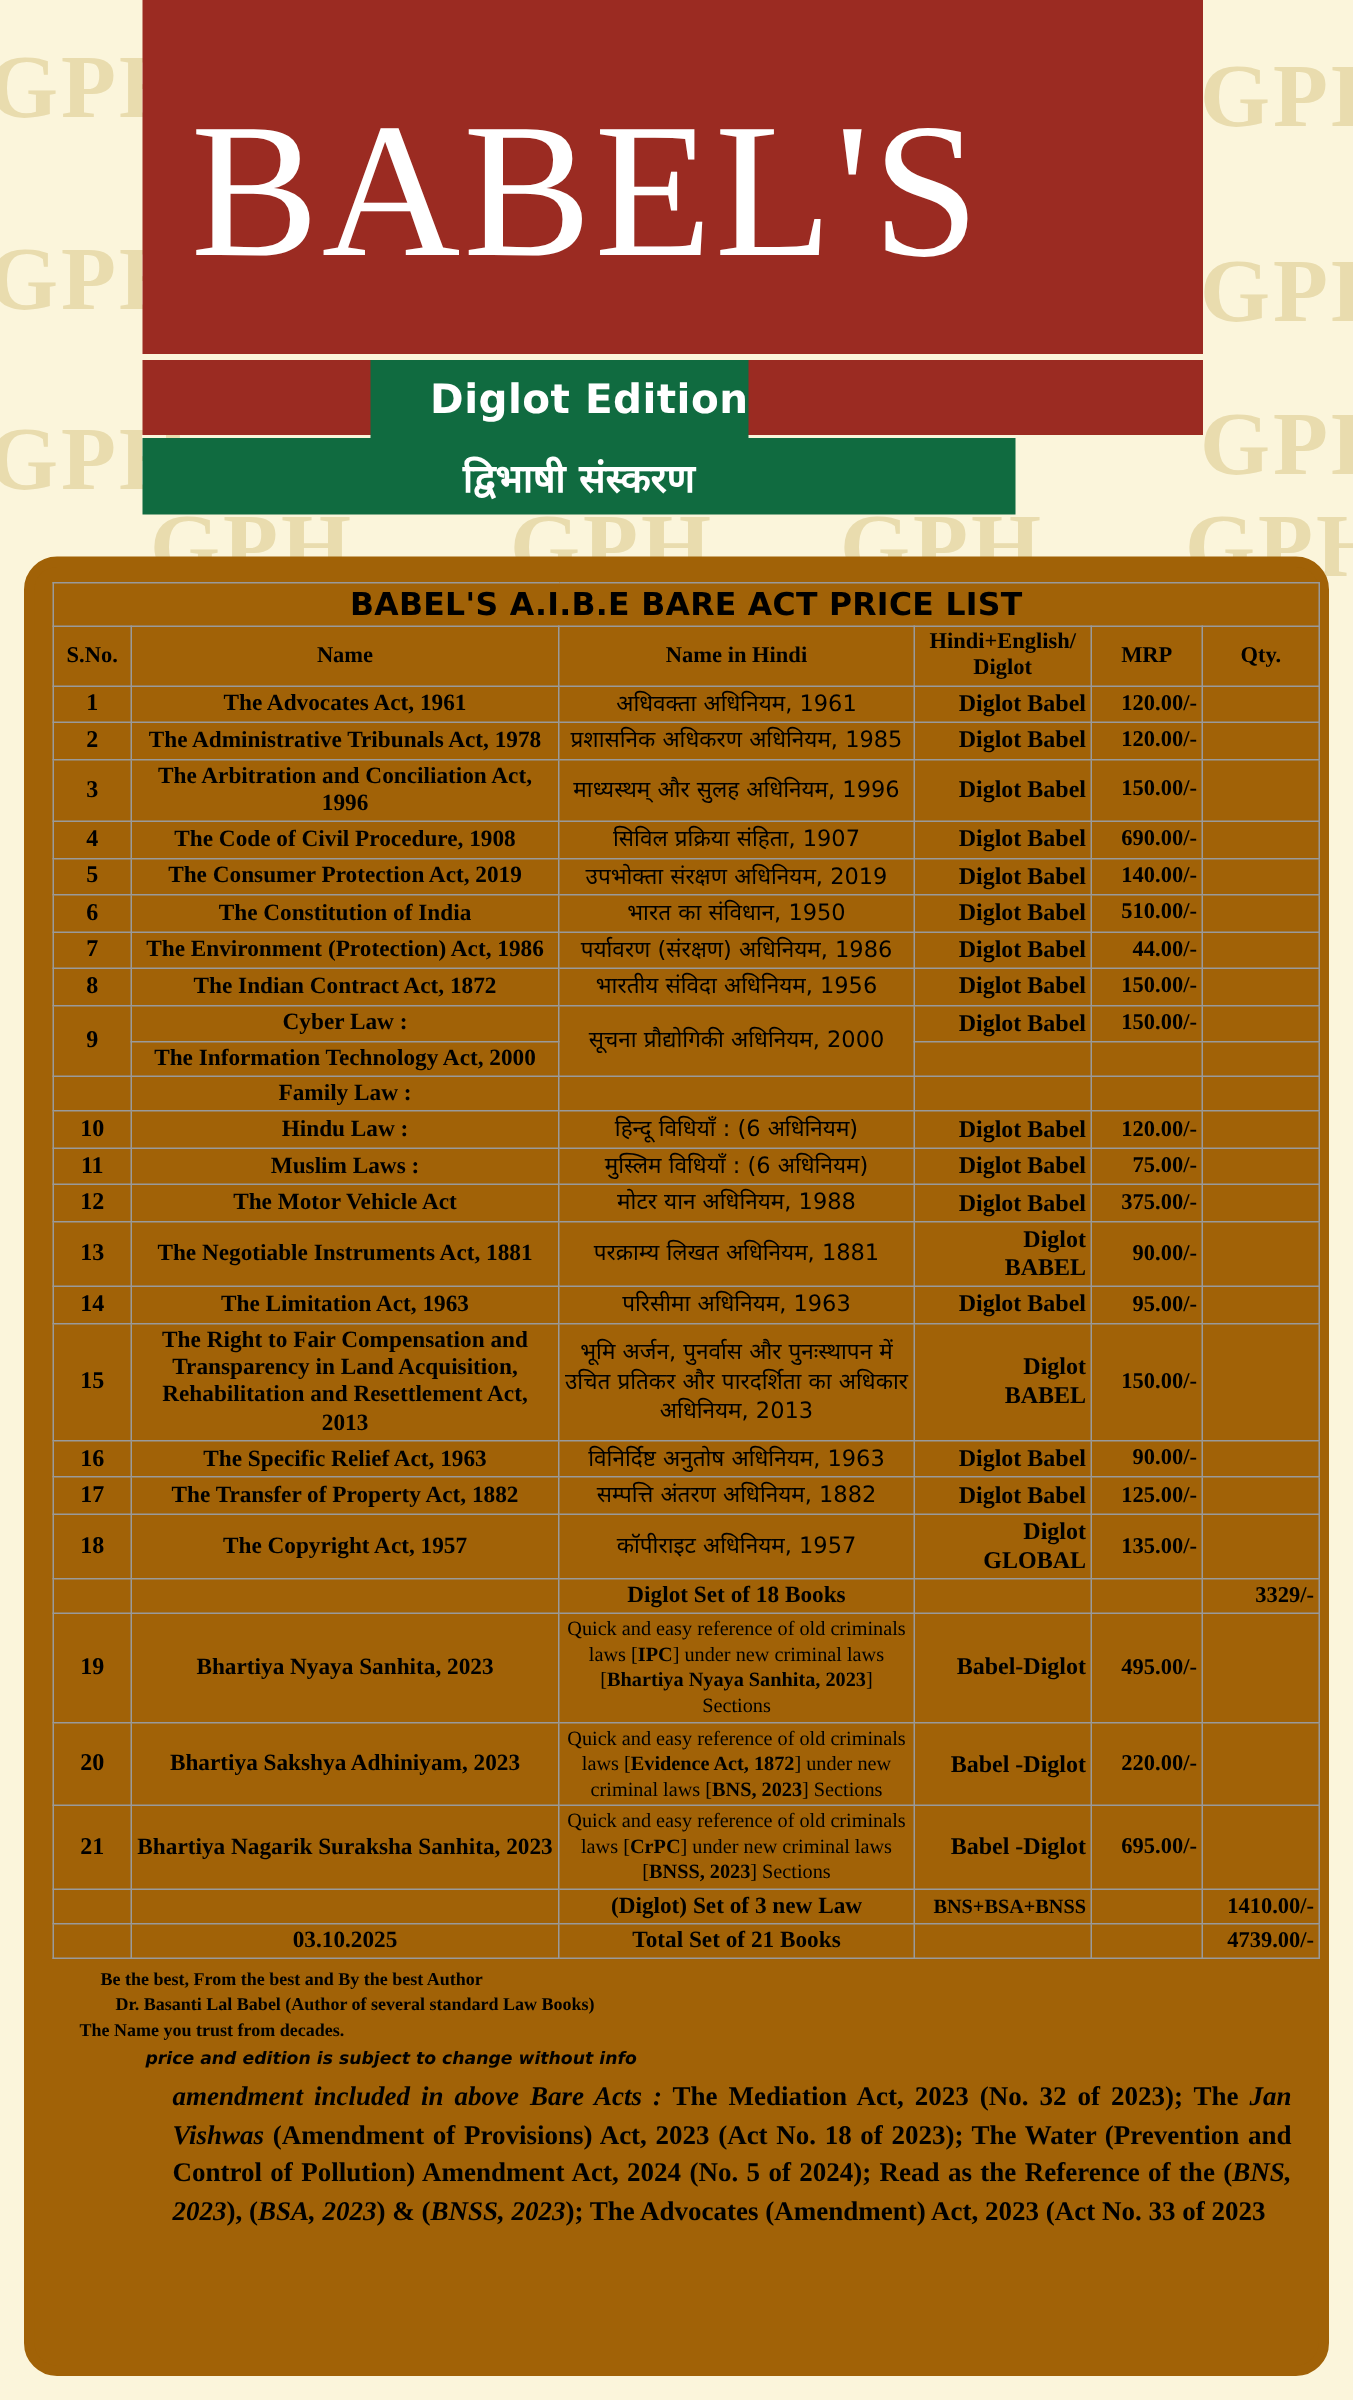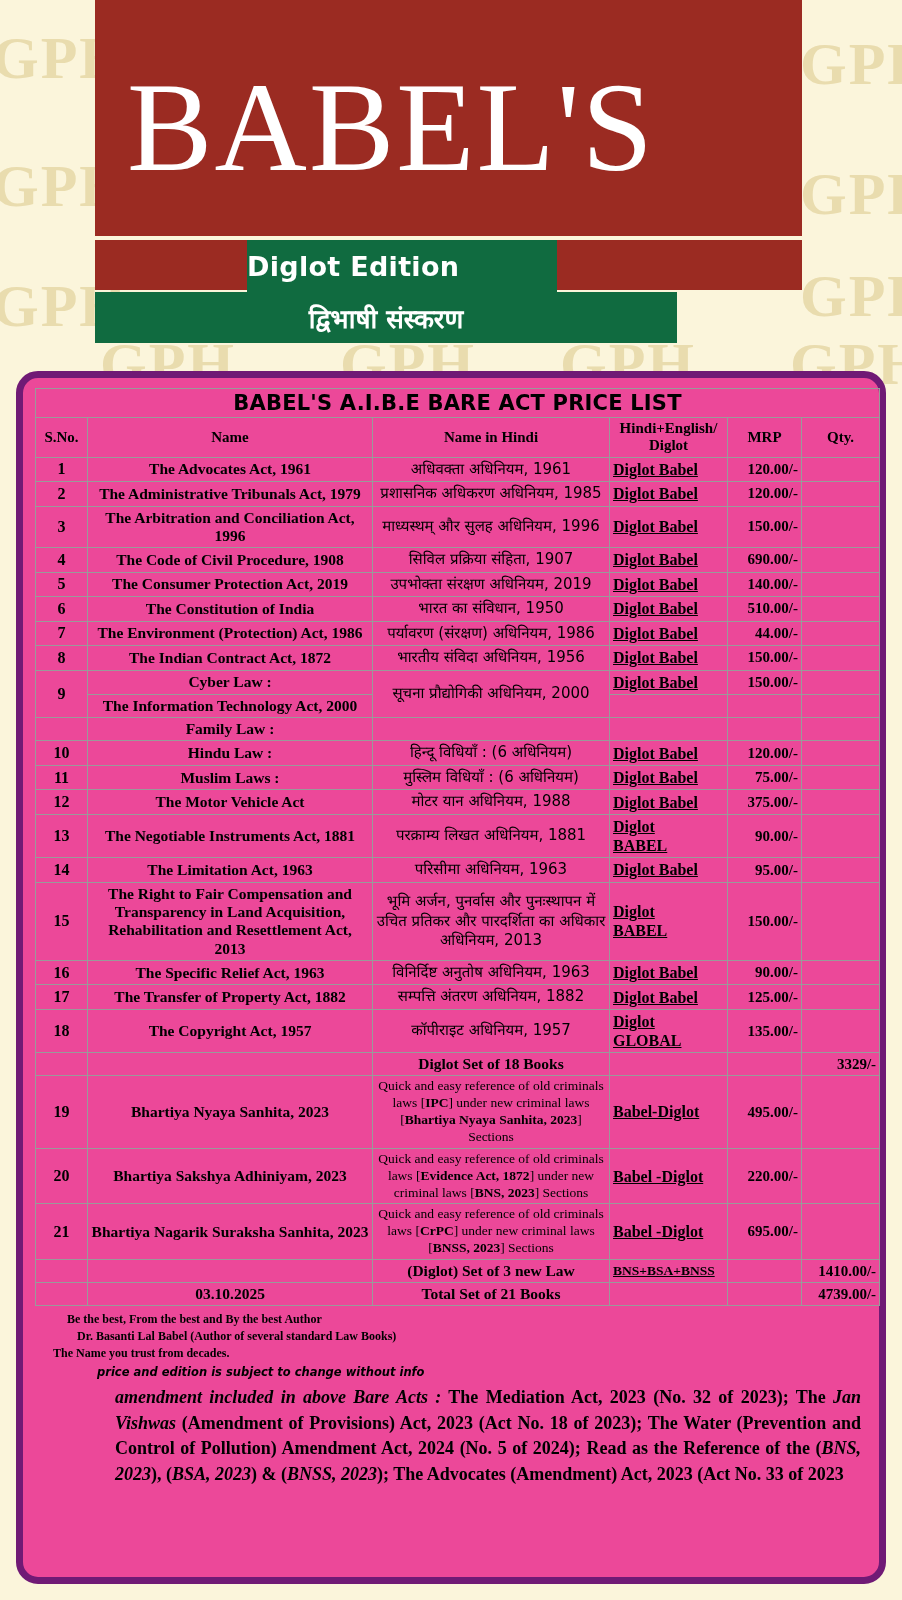--- a/index.html
+++ b/index.html
@@ -47,23 +47,23 @@
     display: flex; align-items: center; justify-content: center;
     color: #ffffff;
     font-family: "Liberation Serif", serif;
     font-size: 128px; font-weight: 400;
     letter-spacing: 2px;
     line-height: 1;
     padding-top: 18px;
   }
   .mast-green-tab {
     position: absolute; left: 152px; top: 240px;
-    width: 310px; height: 52px;
+    width: 252px; height: 52px;
     background: #106b40;
-    display: flex; align-items: center; justify-content: flex-start;
+    display: flex; align-items: center; justify-content: flex-end;
   }
   .mast-green-tab span {
     color: #fff;
     font-family: "DejaVu Sans", sans-serif;
     font-size: 27px; font-weight: 700;
     letter-spacing: .3px;
   }
   .mast-green-bar {
     position: absolute; left: 0; top: 292px;
     width: 582px; height: 51px;
@@ -74,22 +74,22 @@
     color: #fff;
     font-family: "DejaVu Sans", sans-serif;
     font-size: 26px; font-weight: 700;
   }
 
   
   .card {
     position: absolute;
     left: 16px; top: 371px;
     width: 870px; height: 1213px;
-    background: #ec4899;
-    border: 7px solid #701a75;
+    background: #a16207;
+    border: 7px solid #a16207;
     border-radius: 22px;
     z-index: 1;
     padding: 10px 12px 6px 12px;
   }
 
   
   table.pricelist {
     width: 100%;
     border-collapse: collapse;
     table-layout: fixed;
@@ -121,21 +121,21 @@
   col.c-name { width: 285px; }
   col.c-hin  { width: 237px; }
   col.c-dig  { width: 118px; }
   col.c-mrp  { width: 74px; }
   col.c-qty  { width: 78px; }
 
   td.sno  { text-align: center; font-size: 16px; font-weight: 700; vertical-align: top; padding-top: 3px; }
   td.name { text-align: center; font-size: 15.5px; font-weight: 700; line-height: 1.18; }
   td.hin  { text-align: center; font-size: 15px; font-weight: 500; line-height: 1.3;
             font-family: "DejaVu Sans", sans-serif; }
-  td.dig  { text-align: left; font-size: 16px; font-weight: 700; line-height: 1.2; text-decoration: underline; }
+  td.dig  { text-align: right; font-size: 16px; font-weight: 700; line-height: 1.2; }
   td.mrp  { text-align: right;  font-size: 15px; font-weight: 700; padding-right: 5px; }
   td.qty  { text-align: right;  font-size: 15px; font-weight: 700; padding-right: 5px; }
 
   
   td.desc {
     text-align: center;
     font-size: 13.5px;
     font-weight: 400;
     line-height: 1.25;
     font-family: "Liberation Serif", serif;
@@ -241,21 +241,21 @@
         <tr>
           <td class="sno">1</td>
           <td class="name">The Advocates Act, 1961</td>
           <td class="hin">अधिवक्ता अधिनियम, 1961</td>
           <td class="dig">Diglot Babel</td>
           <td class="mrp">120.00/-</td>
           <td class="qty"></td>
         </tr>
         <tr>
           <td class="sno">2</td>
-          <td class="name">The Administrative Tribunals Act, 1979</td>
+          <td class="name">The Administrative Tribunals Act, 1978</td>
           <td class="hin">प्रशासनिक अधिकरण अधिनियम, 1985</td>
           <td class="dig">Diglot Babel</td>
           <td class="mrp">120.00/-</td>
           <td class="qty"></td>
         </tr>
         <tr>
           <td class="sno">3</td>
           <td class="name">The Arbitration and Conciliation Act, 1996</td>
           <td class="hin">माध्यस्थम् और सुलह अधिनियम, 1996</td>
           <td class="dig">Diglot Babel</td>

